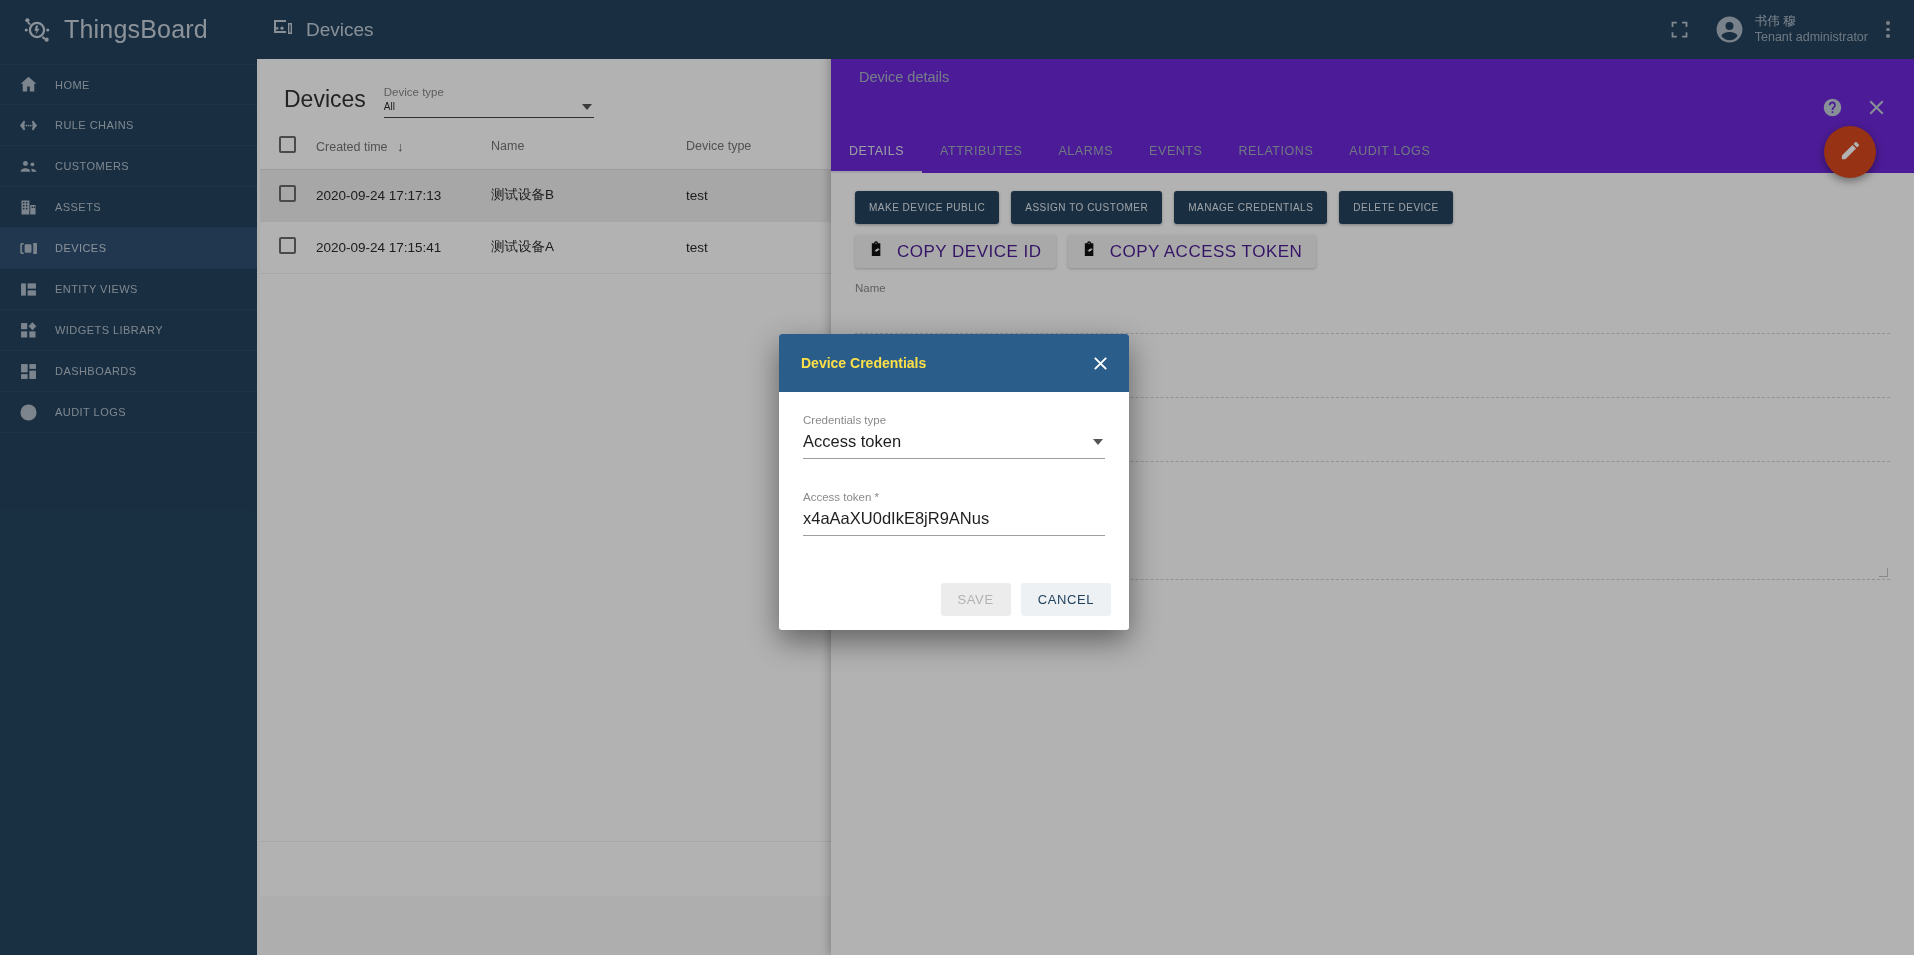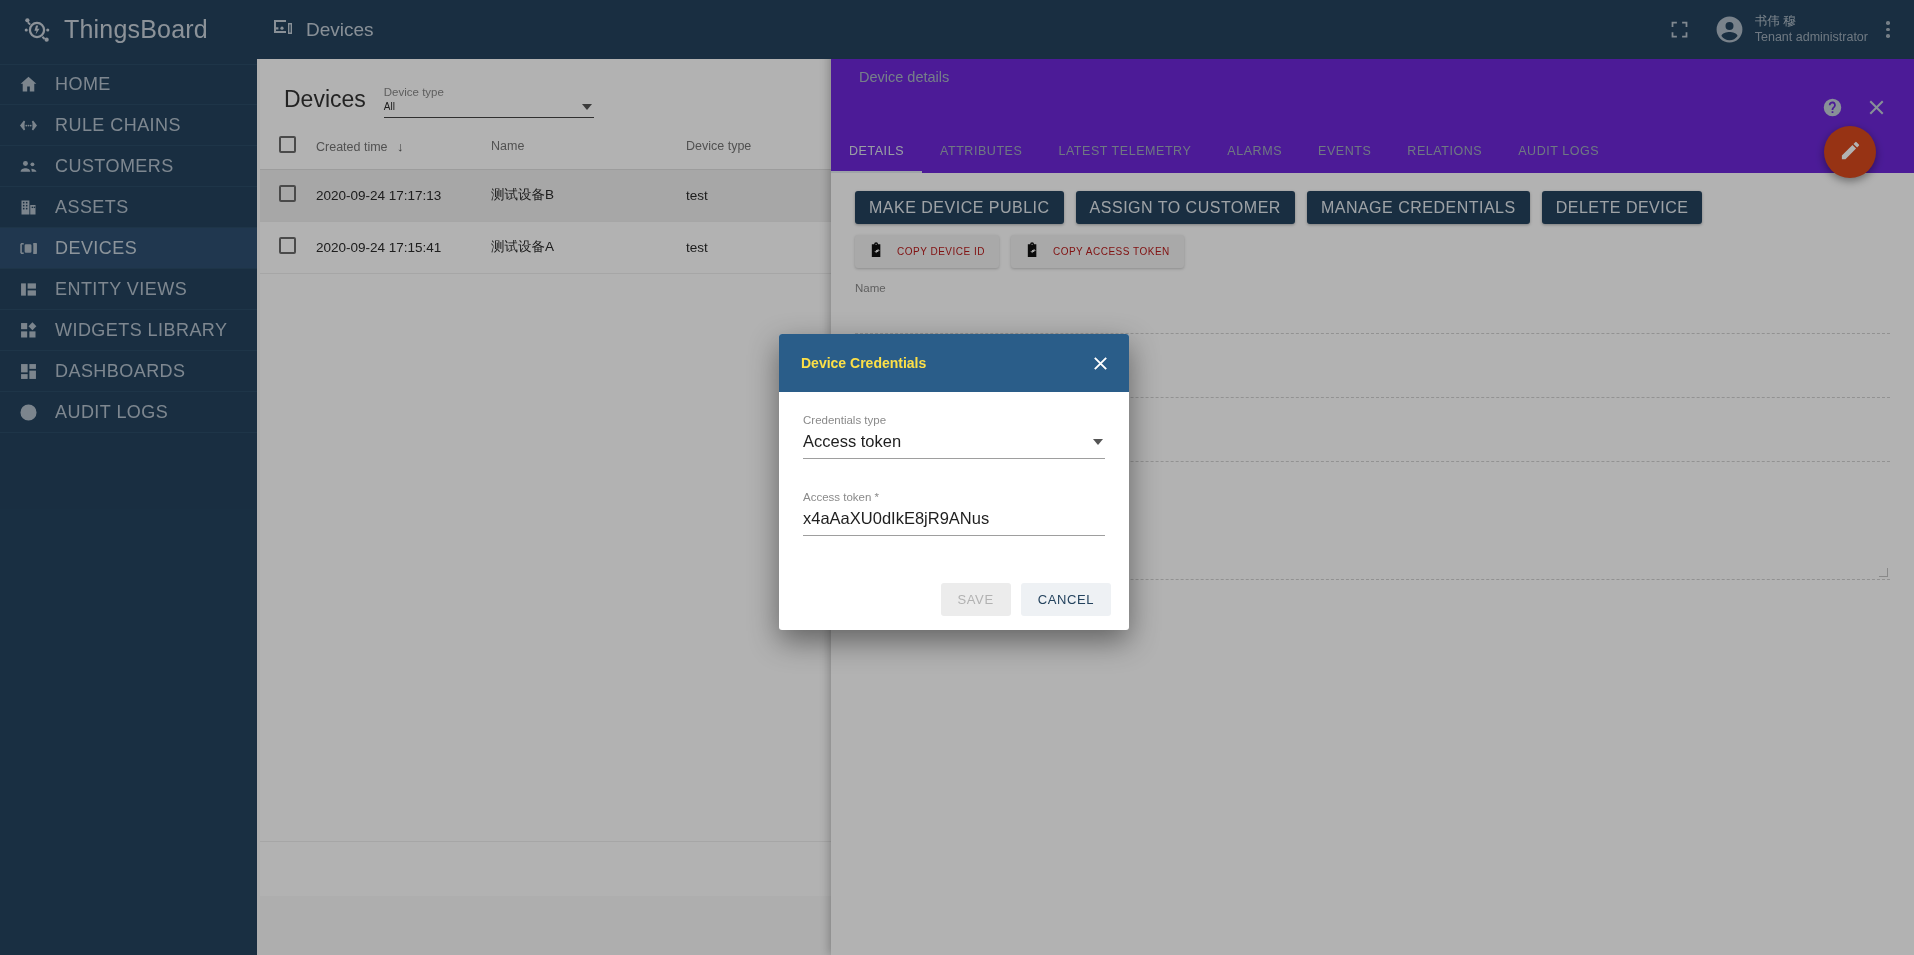--- a/index.html
+++ b/index.html
@@ -62,21 +62,21 @@
   .sidebar {
     position: absolute; top: 59px; left: 0;
     width: 257px; height: 896px;
     background: #24435e;
     z-index: 30;
     padding-top: 5px;
   }
   .nav-item {
     height: 41px; display: flex; align-items: center; gap: 16px;
     padding-left: 17px; cursor: pointer;
-    color: #b5c2ce; font-size: 18px; letter-spacing: .45px;
+    color: #b5c2ce; font-size: 11px; letter-spacing: .45px;
     border-bottom: 1px solid #2b4c68;
   }
   .nav-item:first-child { border-top: 1px solid #2b4c68; }
   .nav-item.active { background: #2e5071; color: #c9d4de; }
   .nav-item .nav-ic { width: 22px; height: 22px; flex: 0 0 22px; display:flex; align-items:center; justify-content:center; }
   .nav-item .nav-ic svg { width: 21px; height: 21px; fill: #b2bfcb; }
 
   
   .content {
     position: absolute; top: 59px; left: 257px;
@@ -155,28 +155,28 @@
   .dp-tab.active { color: #dbe3ea; }
   .dp-tab.active::after {
     content: ""; position: absolute; left: 0; right: 0; bottom: 0;
     height: 2.5px; background: #e3eaf1;
   }
   .dp-body { padding: 18px 24px 0 24px; position: relative; }
   .btn-row { display: flex; gap: 12px; margin-bottom: 11px; flex-wrap: wrap;}
   .btn-raised {
     background: #24435e; color: #e2e8ee; border: none;
     height: 33px; padding: 0 14px; border-radius: 3px;
-    font-size: 16px; letter-spacing: .5px; cursor: pointer;
+    font-size: 10px; letter-spacing: .5px; cursor: pointer;
     box-shadow: 0 1px 3px rgba(0,0,0,.3);
     font-family: "Liberation Sans", sans-serif;
   }
   .btn-light {
-    background: #f2f2f2; color: #b91c1c; border: none;
+    background: #f2f2f2; color: #4c1d95; border: none;
     height: 33px; padding: 0 14px; border-radius: 3px;
-    font-size: 10px; letter-spacing: .5px; cursor: pointer;
+    font-size: 17px; letter-spacing: .5px; cursor: pointer;
     box-shadow: 0 1px 3px rgba(0,0,0,.22);
     display: inline-flex; align-items: center; gap: 11px;
     font-family: "Liberation Sans", sans-serif;
   }
   .dp-form { margin-top: 14px; }
   .dp-field-label { font-size: 11.5px; color: #8a8a8a; }
   .dash-box { border-bottom: 1px dashed #d2d2d2; height: 38px; margin-top: 2px; }
   .dash-box.tall { height: 92px; position: relative; }
   .resize-grip { position:absolute; right: 2px; bottom: 2px; width: 9px; height: 9px;
     border-right: 1px solid #c5c5c5; border-bottom: 1px solid #c5c5c5; }
@@ -479,23 +479,20 @@
       </div>
 
       <div class="dp-tabs">
         <div class="dp-tab active">
             <span>DETAILS</span>
           </div>
         <div class="dp-tab">
             <span>ATTRIBUTES</span>
           </div>
         <div class="dp-tab">
-            <span>LATEST TELEMETRY</span>
-          </div>
-        <div class="dp-tab">
             <span>ALARMS</span>
           </div>
         <div class="dp-tab">
             <span>EVENTS</span>
           </div>
         <div class="dp-tab">
             <span>RELATIONS</span>
           </div>
         <div class="dp-tab">
             <span>AUDIT LOGS</span>

